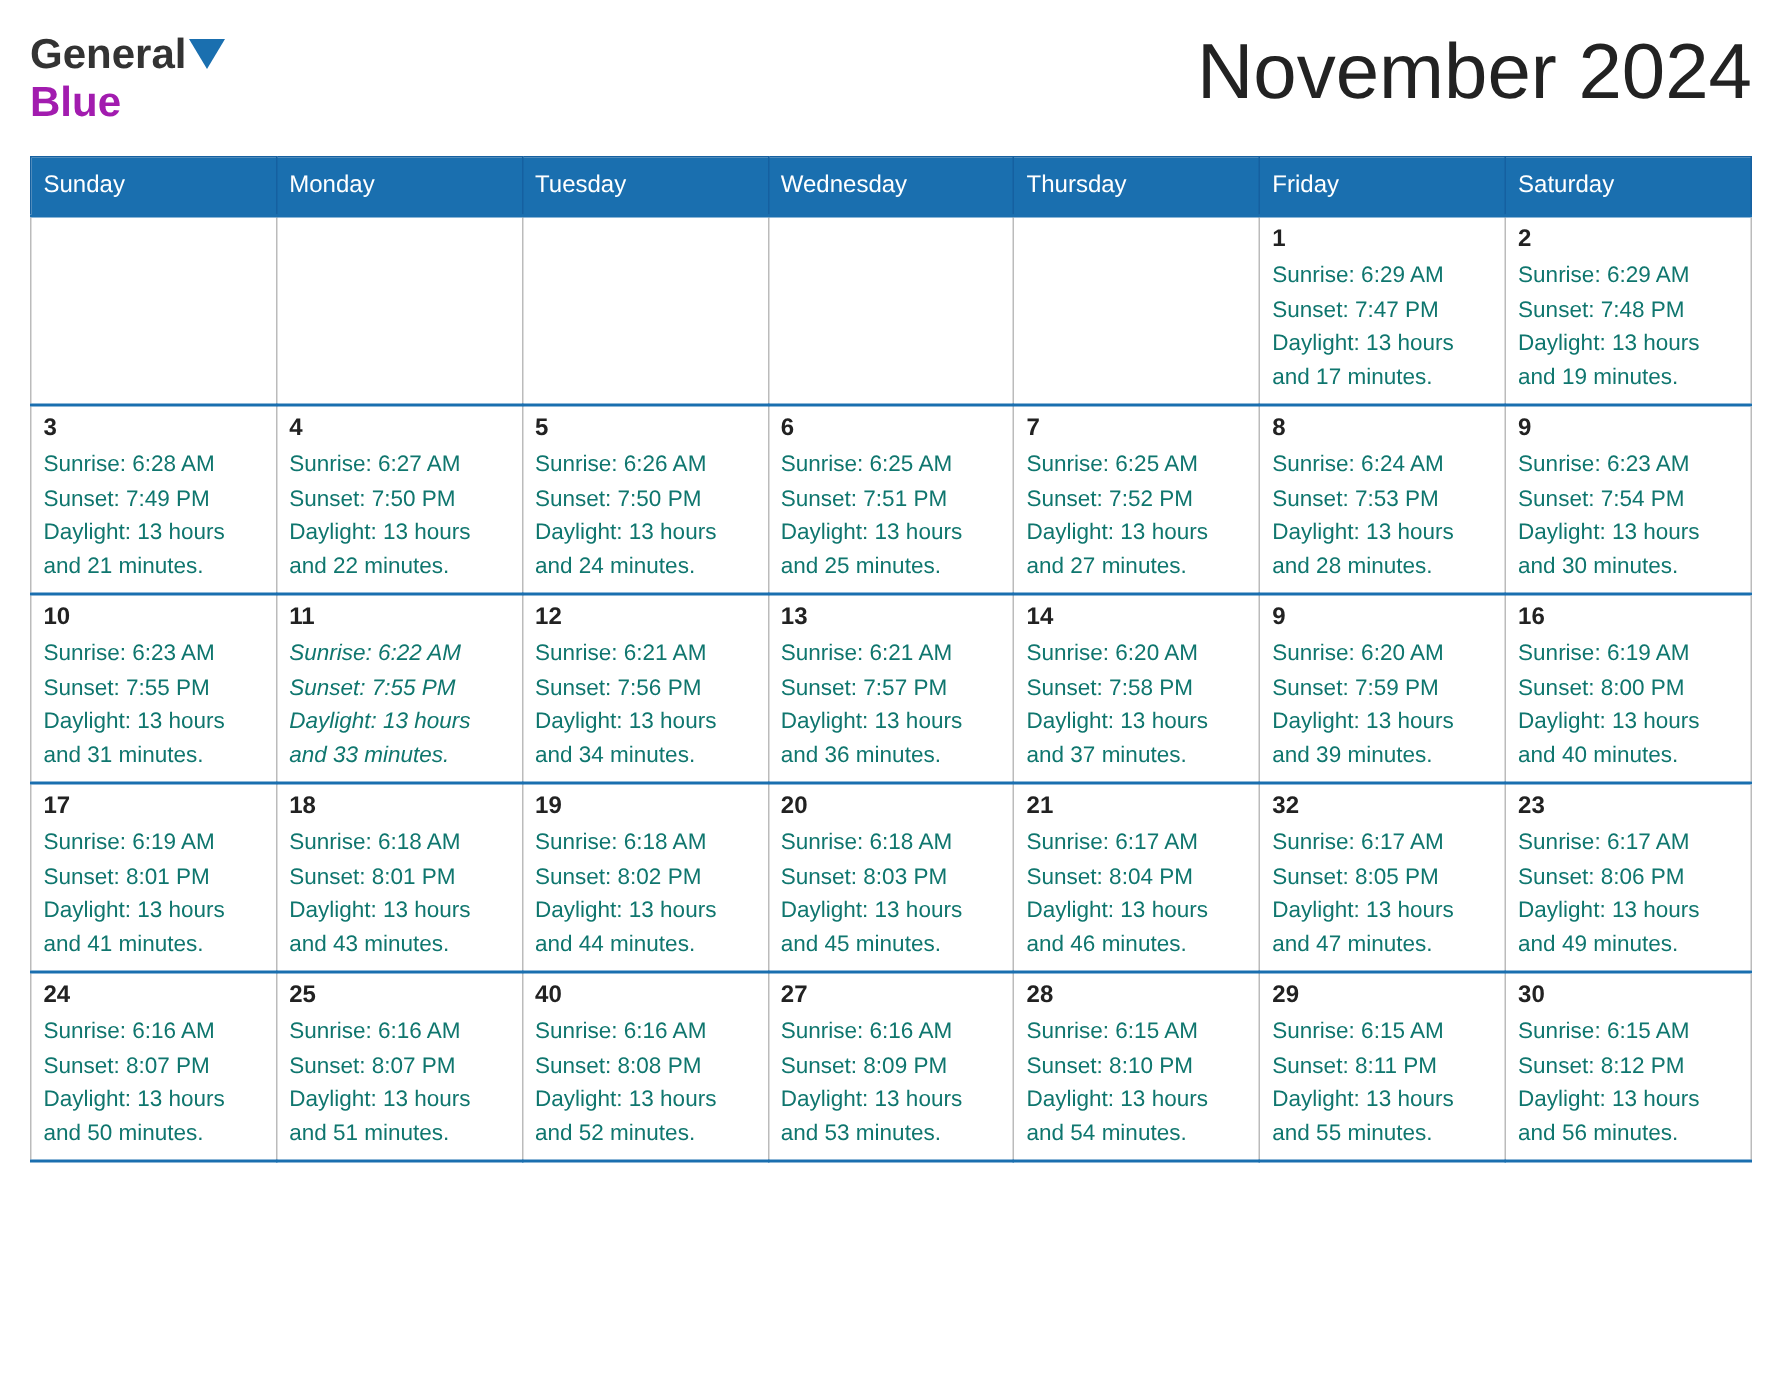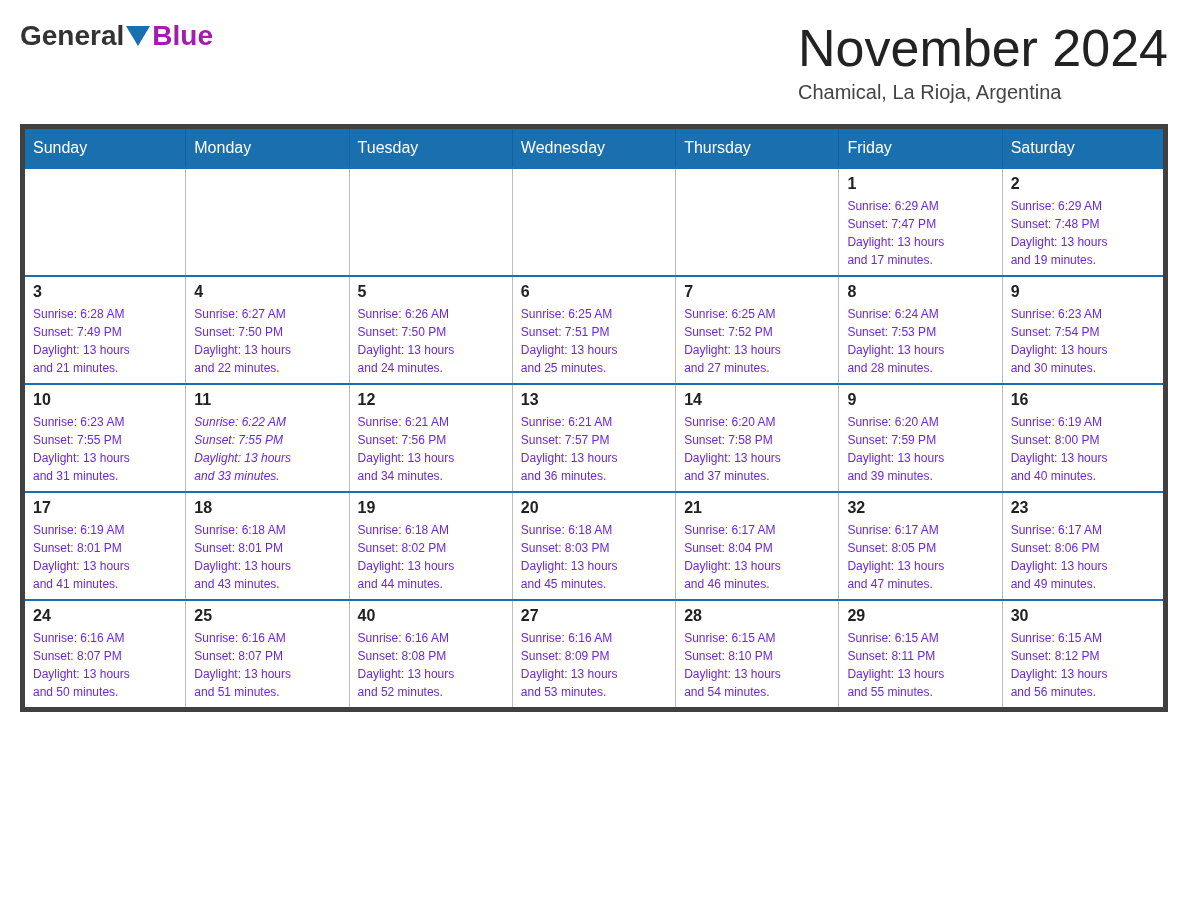--- a/index.html
+++ b/index.html
@@ -13,21 +13,22 @@
 
     .header {
       display: flex;
       justify-content: space-between;
       align-items: flex-start;
       margin-bottom: 20px;
     }
 
     .logo {
       display: flex;
-      align-items: flex-end;
+      flex-direction: column;
+      align-items: flex-start;
     }
 
     .logo-text {
       display: flex;
       align-items: center;
       font-size: 28px;
       font-weight: bold;
       color: #333;
     }
 
@@ -46,40 +47,40 @@
       vertical-align: middle;
     }
 
     .logo-blue {
       color: #a21caf;
       font-size: 28px;
       font-weight: bold;
     }
 
     .title-block {
-      text-align: left;
+      text-align: center;
     }
 
     .month-title {
       font-size: 52px;
       font-weight: 300;
       color: #222;
       line-height: 1.1;
     }
 
     .location-title {
       font-size: 20px;
       color: #444;
       margin-top: 4px;
     }
 
     .calendar {
       width: 100%;
       border-collapse: collapse;
-      border: 5px solid #404040;
+      border: 1px solid #404040;
     }
 
     .calendar th {
       background: #1a6faf;
       color: #fff;
       font-size: 16px;
       font-weight: normal;
       padding: 10px 8px;
       text-align: left;
       border: 1px solid #1560a0;
@@ -102,23 +103,23 @@
 
     .day-number {
       font-size: 16px;
       font-weight: bold;
       color: #222;
       display: block;
       margin-bottom: 4px;
     }
 
     .day-info {
-      font-size: 12px;
+      font-size: 15px;
       line-height: 1.5;
-      color: #6d28d9;
+      color: #0f766e;
     }
 
     .empty-cell {
       background: #f9f9f9;
     }
   </style>
 </head>
 <body>
 
 <div class="header">
@@ -126,21 +127,20 @@
     <div class="logo-text">
       <span class="logo-general">General</span>
       <span class="logo-triangle"></span>
     </div>
     <div>
       <span class="logo-blue">Blue</span>
     </div>
   </div>
   <div class="title-block">
     <div class="month-title">November 2024</div>
-    <div class="location-title">Chamical, La Rioja, Argentina</div>
   </div>
 </div>
 
 <table class="calendar">
   <thead>
     <tr>
     <th>Sunday</th>
         <th>Monday</th>
         <th>Tuesday</th>
         <th>Wednesday</th>

